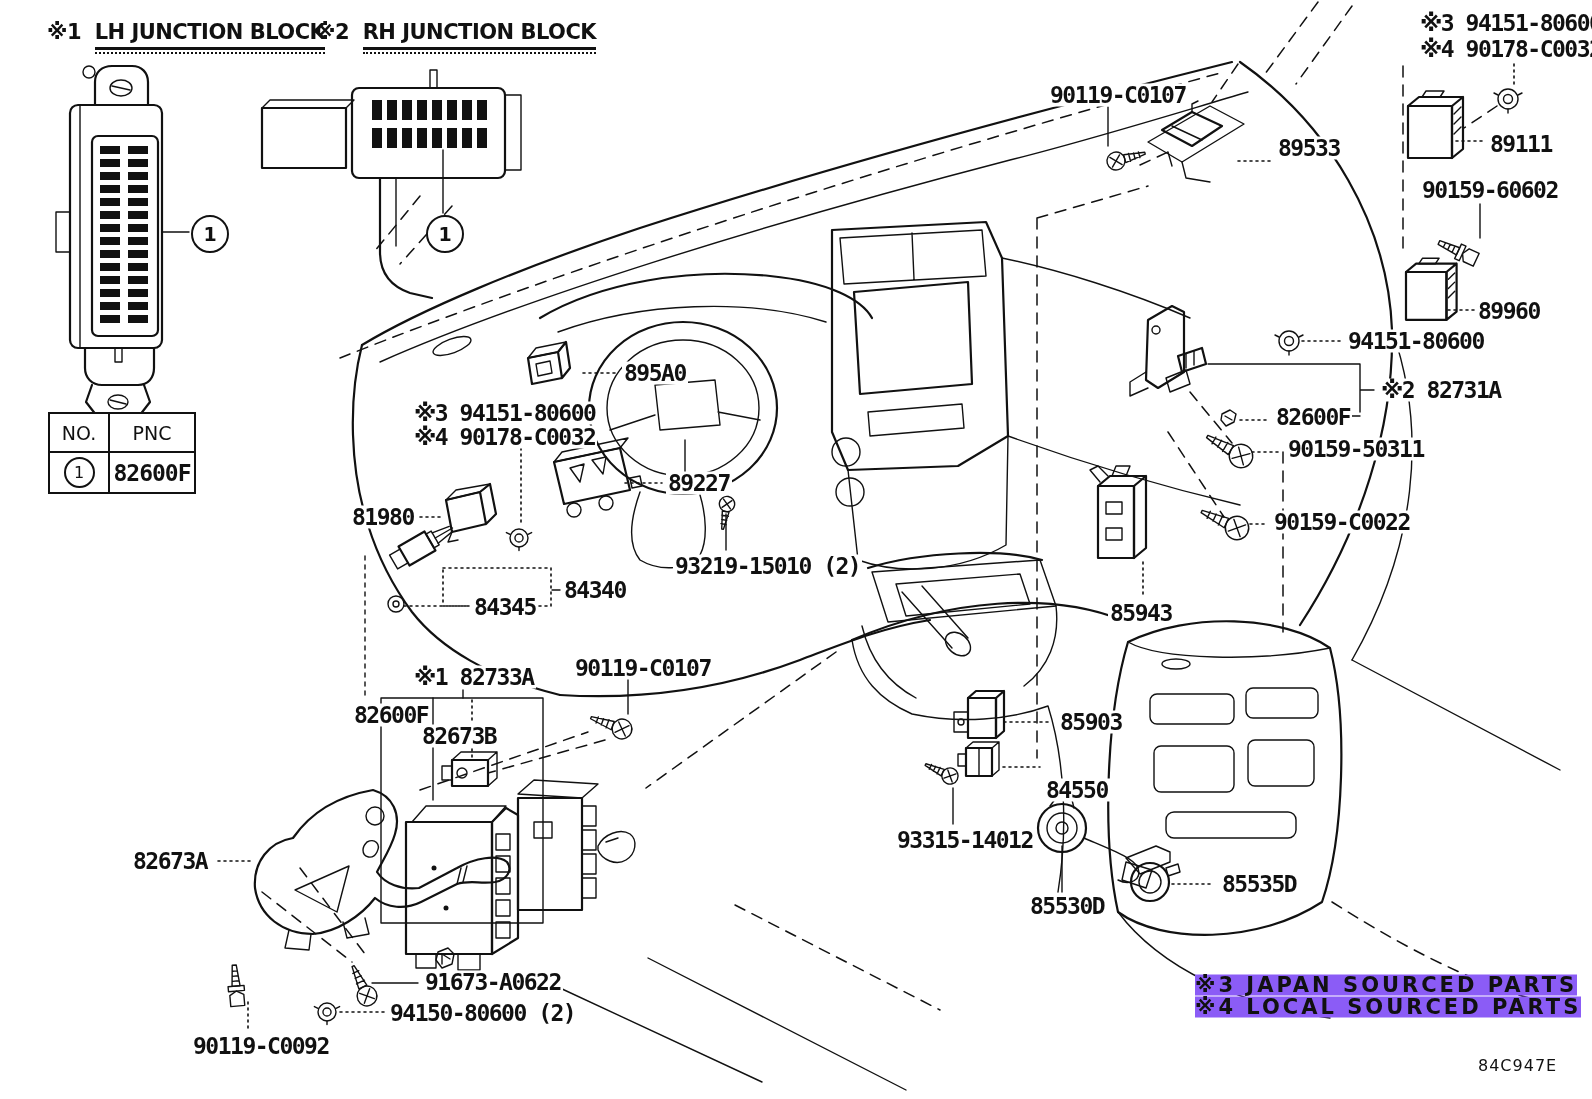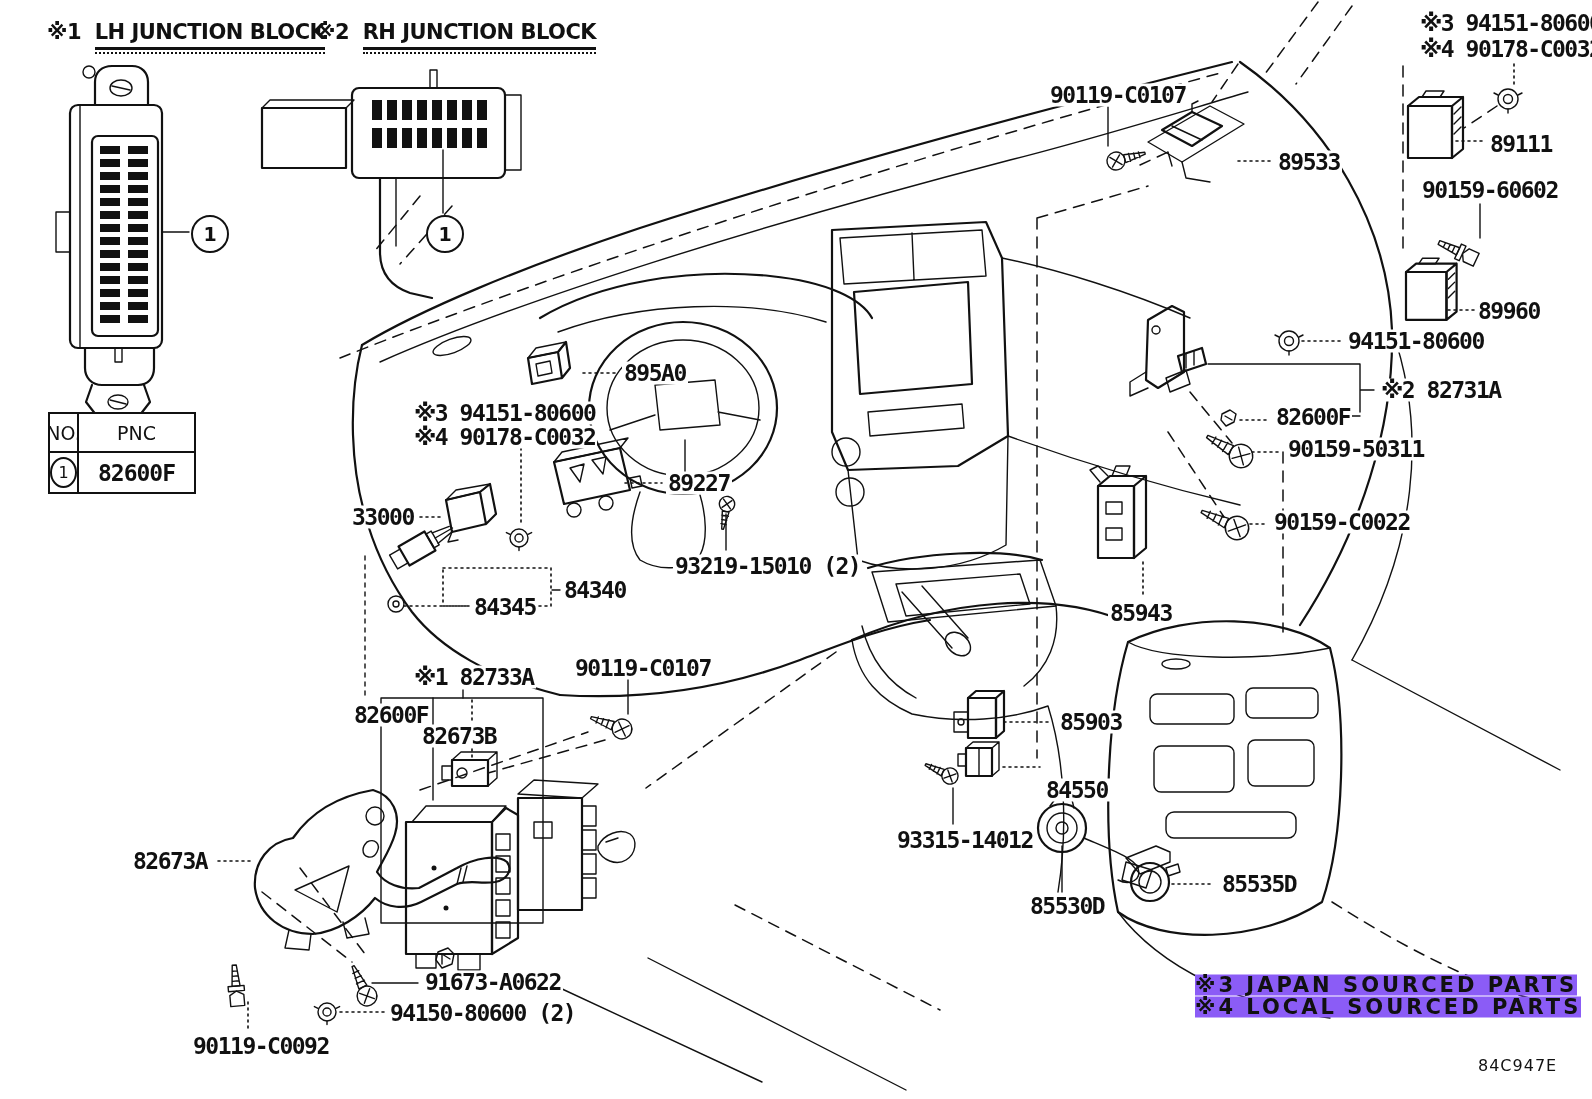--- a/index.html
+++ b/index.html
@@ -23,21 +23,21 @@
   .note{position:absolute;transform:translateY(-50%);white-space:nowrap;line-height:1;
        font-family:"DejaVu Sans",sans-serif;font-weight:bold;font-size:21px;letter-spacing:3px;background:#8b5cf6;}
   .code{position:absolute;transform:translateY(-50%);white-space:nowrap;line-height:1;
        font-family:"DejaVu Sans",sans-serif;font-size:16px;letter-spacing:1px;text-align:right;}
   .callout{position:absolute;border:2.2px solid #111;border-radius:50%;background:#fff;
        font-family:"DejaVu Sans",sans-serif;font-size:19px;font-weight:bold;
        display:flex;align-items:center;justify-content:center;}
   .pnc{position:absolute;left:48px;top:412px;width:144px;height:78px;border:2.5px solid #111;background:#fff;}
   .pnc .row{display:flex;height:50%;box-sizing:border-box;}
   .pnc .row:first-child{border-bottom:2.5px solid #111;}
-  .pnc .c1{width:29px;box-sizing:border-box;border-right:2.5px solid #111;display:flex;align-items:center;justify-content:center;}
+  .pnc .c1{width:60px;box-sizing:border-box;border-right:2.5px solid #111;display:flex;align-items:center;justify-content:center;}
   .pnc .c2{flex:1;display:flex;align-items:center;justify-content:center;}
   .pnc .hdr{font-family:"DejaVu Sans",sans-serif;font-size:19px;}
   .pnc .val{font-weight:bold;font-size:23px;letter-spacing:-1px;}
   .pnc .mini{width:27px;height:27px;border:2px solid #111;border-radius:50%;
        display:flex;align-items:center;justify-content:center;font-family:"DejaVu Sans",sans-serif;font-size:16px;}
 </style>
 </head>
 <body>
 
 <div class="stage">
@@ -367,33 +367,33 @@
           </span>
         </div>
     <div class="c2 val">82600F</div>
   </div>
 </div>
 
 <div class="lbl" style="left:1418px;top:23px;">※3 94151-80600</div>
 <div class="lbl" style="left:1418px;top:49px;">※4 90178-C0032</div>
 <div class="lbl" style="left:1048px;top:95px;">90119-C0107</div>
 <div class="lbl" style="left:1488px;top:144px;text-align:center;">89111</div>
-<div class="lbl" style="left:1276px;top:162px;">89533</div>
+<div class="lbl" style="left:1276px;top:148px;">89533</div>
 <div class="lbl" style="left:1420px;top:190px;">90159-60602</div>
 <div class="lbl" style="left:1476px;top:311px;">89960</div>
 <div class="lbl" style="left:1346px;top:341px;">94151-80600</div>
 <div class="lbl" style="left:1379px;top:390px;">※2 82731A</div>
 <div class="lbl" style="left:1274px;top:417px;">82600F</div>
 <div class="lbl" style="left:1286px;top:449px;">90159-50311</div>
 <div class="lbl" style="left:1272px;top:522px;">90159-C0022</div>
 <div class="lbl" style="left:622px;top:373px;">895A0</div>
 <div class="lbl" style="left:412px;top:413px;">※3 94151-80600</div>
 <div class="lbl" style="left:412px;top:437px;">※4 90178-C0032</div>
 <div class="lbl" style="left:666px;top:483px;">89227</div>
-<div class="lbl" style="left:350px;top:517px;">33000</div>
+<div class="lbl" style="left:350px;top:517px;">81980</div>
 <div class="lbl" style="left:652px;top:566px;margin-left:21px;">93219-15010 (2)</div>
 <div class="lbl" style="left:562px;top:590px;">84340</div>
 <div class="lbl" style="left:472px;top:607px;">84345</div>
 <div class="lbl" style="left:1108px;top:613px;">85943</div>
 <div class="lbl" style="left:412px;top:677px;">※1 82733A</div>
 <div class="lbl" style="left:573px;top:668px;">90119-C0107</div>
 <div class="lbl" style="left:352px;top:715px;">82600F</div>
 <div class="lbl" style="left:420px;top:736px;">82673B</div>
 <div class="lbl" style="left:1058px;top:722px;">85903</div>
 <div class="lbl" style="left:1044px;top:766px;margin-top:24px;">84550</div>

